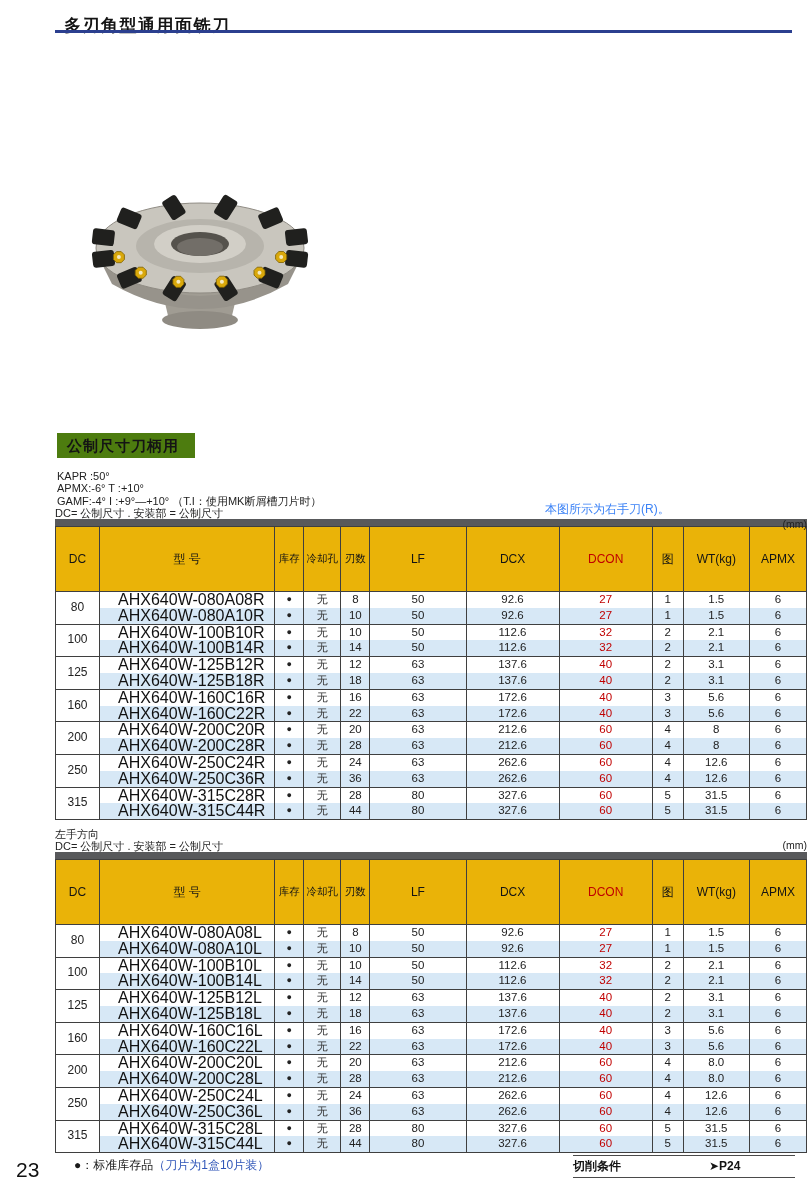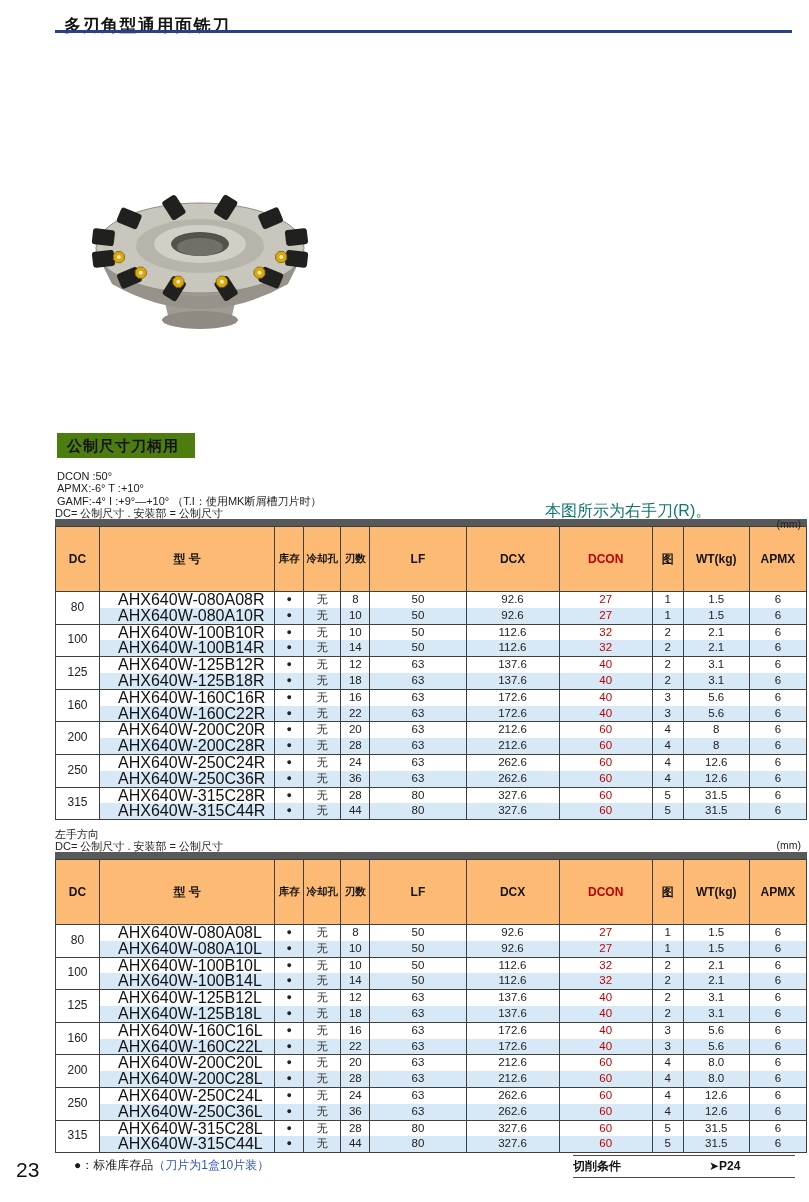--- a/index.html
+++ b/index.html
@@ -3,34 +3,34 @@
 <meta charset="utf-8">
 <style>
   html,body{margin:0;padding:0;background:#e8e8e8;}
   .page{position:relative;width:809px;height:1202px;background:#ffffff;margin:0 auto;
         font-family:"Liberation Sans","DejaVu Sans",sans-serif;overflow:hidden;color:#1a1a1a;}
   
   .title{position:absolute;left:64px;top:14px;font-size:17px;font-weight:bold;letter-spacing:1.5px;color:#141414;}
   .title-rule{position:absolute;left:55px;top:30px;width:737px;height:3px;background:#2b3f8f;}
   
   .photo{position:absolute;left:50px;top:160px;width:290px;height:195px;}
-  .fig-note{position:absolute;left:545px;top:501px;font-size:16px;color:#0f766e;}
+  .fig-note{position:absolute;left:545px;top:501px;font-size:12px;color:#3b82f6;}
   
   .spec-head{position:absolute;left:57px;top:433px;height:25px;line-height:25px;background:#4d7c0f;
              color:#141414;font-size:15px;font-weight:bold;padding:0 16px 0 10px;letter-spacing:1px;}
   .spec-lines{position:absolute;left:57px;top:470px;font-size:11px;line-height:12.4px;color:#222;}
   
   .tsec{position:absolute;left:55px;width:752px;}
   .tsec .dir{font-size:11px;line-height:12px;color:#222;}
   .tsec .dcnote{font-size:11px;line-height:12px;color:#222;}
-  .tsec .unit{position:absolute;right:6px;top:11px;font-size:10.5px;color:#222;text-align:right;}
+  .tsec .unit{position:absolute;right:0;top:11px;font-size:10.5px;color:#222;text-align:right;}
   .tsec .bar{height:7px;background:#58595b;}
   table.ptable{border-collapse:collapse;table-layout:fixed;width:752px;border:1.4px solid #3f3f3f;}
-  .ptable th{background:#fdba74;border-left:1px solid #3f3f3f;border-bottom:1.2px solid #3f3f3f;
-             height:64px;font-size:12px;font-weight:bold;text-align:center;padding:0;color:#141414;margin-left:40px;}
+  .ptable th{background:#eab308;border-left:1px solid #3f3f3f;border-bottom:1.2px solid #3f3f3f;
+             height:64px;font-size:12px;font-weight:normal;text-align:center;padding:0;color:#141414;margin-left:40px;}
   .ptable th.sm{font-size:10.5px;}
   .ptable th.red{color:#c00000;}
   .ptable td{border-left:1px solid #3f3f3f;height:15.8px;line-height:15.8px;padding:0;
              font-size:11.5px;text-align:center;color:#222;white-space:nowrap;overflow:hidden;}
   .ptable tr.grp-start td{border-top:1px solid #3f3f3f;}
   .ptable tr.alt td{background:#d7e8f6;}
   .ptable td.dc{background:#fff;font-size:12px;}
   .ptable td.model{text-align:left;padding-left:18px;font-weight:normal;font-size:16px;color:#111;}
   .ptable td.red{color:#c00000;}
   .ptable td.dot{font-size:9px;}
@@ -110,21 +110,21 @@
         <ellipse cx="150" cy="84" rx="46" ry="19" fill="#d2cfc7"></ellipse>
         <ellipse cx="150" cy="84" rx="29" ry="12" fill="#55524c"></ellipse>
         <ellipse cx="150" cy="87" rx="23" ry="9" fill="#726e68"></ellipse>
       </svg></div>
 
   <div id="figures"></div>
   <div class="fig-note">本图所示为右手刀(R)。</div>
 
   <div class="spec-head">公制尺寸刀柄用</div>
   <div class="spec-lines">
-    <div>DCON :50°</div>
+    <div>KAPR :50°</div>
     <div>APMX:-6°  T :+10°</div>
     <div>GAMF:-4°  I :+9°—+10°  （T.I：使用MK断屑槽刀片时）</div>
   </div>
 
   <div class="tsec" style="top:507px">
     <div class="dcnote">DC= 公制尺寸 . 安装部 = 公制尺寸</div>
     <div class="unit">(mm)</div>
     <div class="bar"></div>
     <table class="ptable" id="table0">
         <colgroup>

